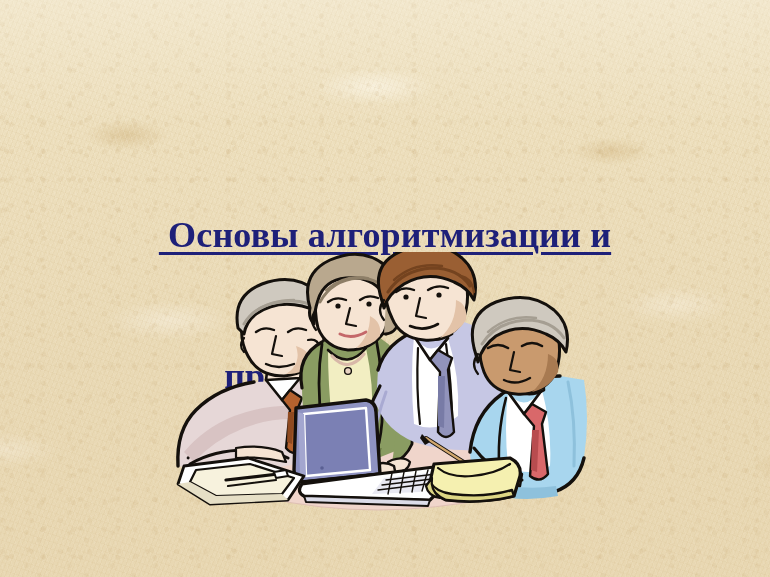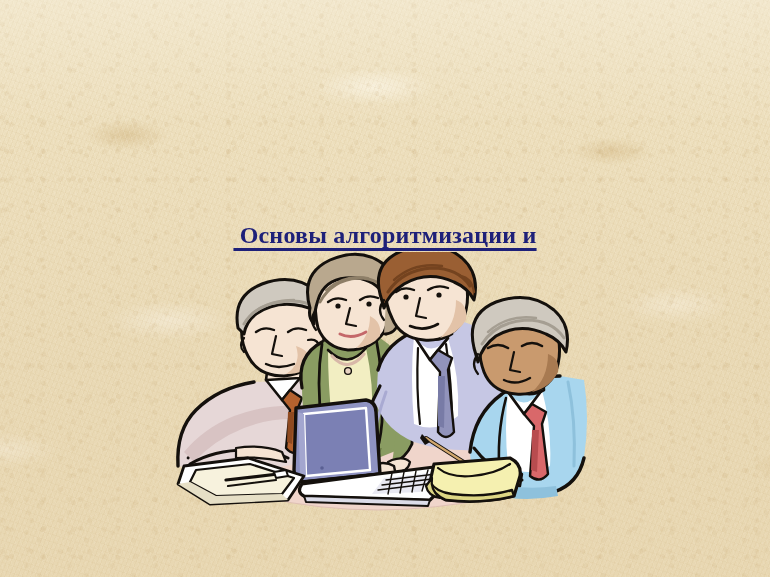--- a/index.html
+++ b/index.html
@@ -66,21 +66,21 @@
                               rgba(198,165,110,.10) 62%, rgba(205,173,118,.16) 100%);
   }
 
   
   .title{
     position:absolute;left:0;right:0;top:118px;
     text-align:center;
     color:#1e2079;
     font-family:"Liberation Serif",serif;
     font-weight:bold;
-    font-size:24px;
+    font-size:36px;
     line-height:47px;
     letter-spacing:.2px;
     white-space:pre;
   }
   .title .ul{ text-decoration:underline; text-decoration-thickness:2.5px; text-underline-offset:5px; }
 
   
   .art{position:absolute;left:170px;top:252px;width:420px;height:272px;}
   .art svg{display:block;width:420px;height:272px;}
 </style>

